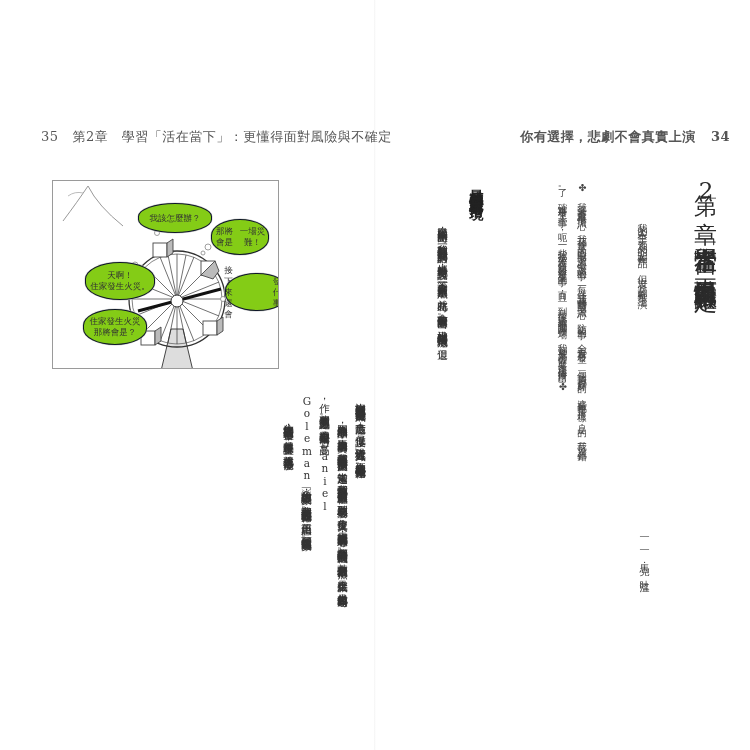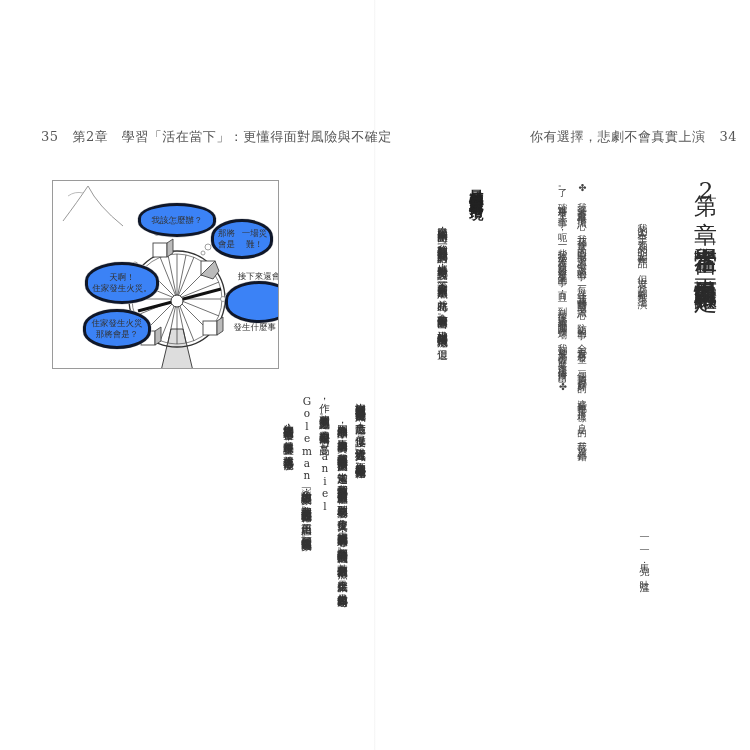--- a/index.html
+++ b/index.html
@@ -1,33 +1,33 @@
 <!DOCTYPE html>
 <html><head>
   <meta charset="utf-8">
   <style>
     html, body { margin: 0; padding: 0; background: #ffffff; }
     body { width: 750px; height: 750px; position: relative; overflow: hidden;
            font-family: "DejaVu Serif", "Liberation Serif", serif; color: #2a2a2a; }
     .spread { position: absolute; left: 0; top: 0; width: 750px; height: 750px; background: #fff; }
     .running-head { position: absolute; top: 128px; font-size: 13px; color: #555; letter-spacing: 0.5px; white-space: nowrap; margin-left: 16px; }
     .rh-left { left: 25px; }
-    .rh-right { right: 13px; }
+    .rh-right { right: 20px; font-weight: bold; }
     .vcol { position: absolute; writing-mode: vertical-rl; text-orientation: upright; white-space: normal; }
     .chapter-title { right: 30px; top: 176px; height: 420px; font-size: 23px; line-height: 28px; color: #2b2b2b; letter-spacing: 1px; }
     .epigraph { right: 100px; top: 215px; height: 180px; font-size: 10px; line-height: 16px; letter-spacing: 3px; color: #444; }
     .epigraph-attr { right: 98px; top: 530px; height: 90px; font-size: 10px; line-height: 16px; letter-spacing: 2px; color: #444; }
     .quote-block { right: 158px; top: 182px; height: 270px; font-size: 9.5px; line-height: 19.5px; letter-spacing: 2.2px; color: #444; }
     .section-heading { right: 264px; top: 178px; height: 300px; font-size: 14px; line-height: 18px; font-weight: bold; color: #222; letter-spacing: 1.5px; }
     .body-right { right: 275px; top: 180px; height: 270px; font-size: 10.5px; line-height: 19px; letter-spacing: 0.6px; color: #333; }
     .body-left { left: 40px; top: 395px; height: 198px; width: 330px; font-size: 10.5px; line-height: 18px; letter-spacing: 0.4px; color: #333; }
     .body-left p, .body-right p { margin: 0; text-indent: 2em; }
     .body-left p.cont, .body-right p.cont { text-indent: 0; }
     .figure { position: absolute; left: 52px; top: 180px; width: 225px; height: 187px; border: 1.5px solid #9a9a9a; background: #fff; overflow: hidden; }
-    .bubble { position: absolute; background: #3b82f6; border: 3px solid #0f172a; border-radius: 50%/45%; font-family: "DejaVu Sans", "Liberation Sans", sans-serif; font-size: 8.5px; color: #333; text-align: center; display: flex; align-items: center; justify-content: center; line-height: 11px; box-shadow: 0 0 0 0.5px #ccc; }
+    .bubble { position: absolute; background: #84cc16; border: 1px solid #0f172a; border-radius: 50%/45%; font-family: "DejaVu Sans", "Liberation Sans", sans-serif; font-size: 8.5px; color: #333; text-align: center; display: flex; align-items: center; justify-content: center; line-height: 11px; box-shadow: 0 0 0 0.5px #ccc; }
     .bubble span { display: block; }
     .spine { position: absolute; left: 374px; top: 0; width: 2px; height: 750px; background: linear-gradient(to right, #f4f4f4, #fff); }
   </style>
 </head>
 <body>
 
 <div class="spread">
   <div class="spine"></div>
 
   <div class="running-head rh-left">
@@ -87,21 +87,21 @@
       <span>我該怎麼辦？</span>
     </div>
     <div class="bubble" style="left:32px; top:50px; width:68px; height:36px; flex-direction:column;margin-top:31px;">
       <span>天啊！</span>
       <span>住家發生火災。</span>
     </div>
     <div class="bubble" style="left:158px; top:38px; width:56px; height:34px; flex-direction:row;">
       <span>那將會是</span>
       <span>一場災難！</span>
     </div>
-    <div class="bubble" style="left:172px; top:100px; width:62px; height:36px; flex-direction:column;gap:40px;">
+    <div class="bubble" style="left:172px; top:92px; width:62px; height:36px; flex-direction:row;gap:40px;">
       <span>接下來還會</span>
       <span>發生什麼事？</span>
     </div>
     <div class="bubble" style="left:30px; top:128px; width:62px; height:34px; flex-direction:column;">
       <span>住家發生火災</span>
       <span>那將會是？</span>
     </div>
   </div>
 
   <div class="vcol body-left">

